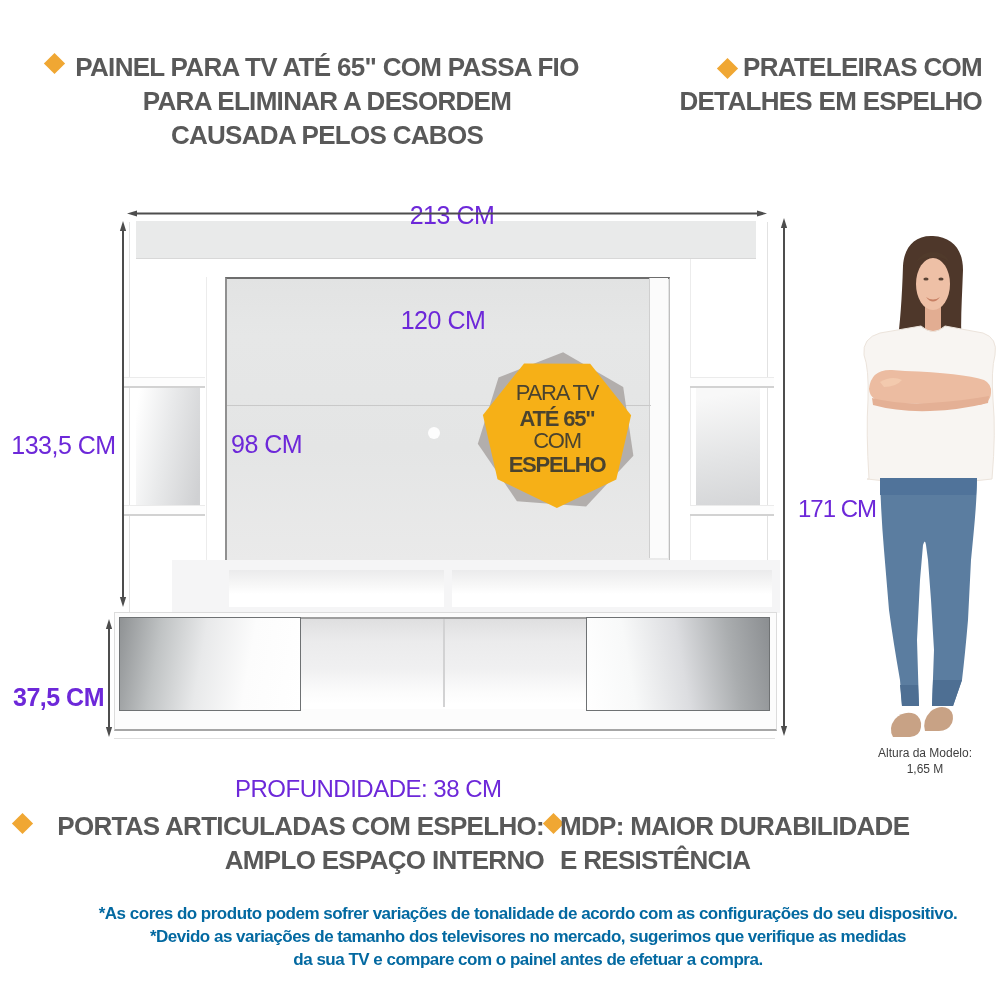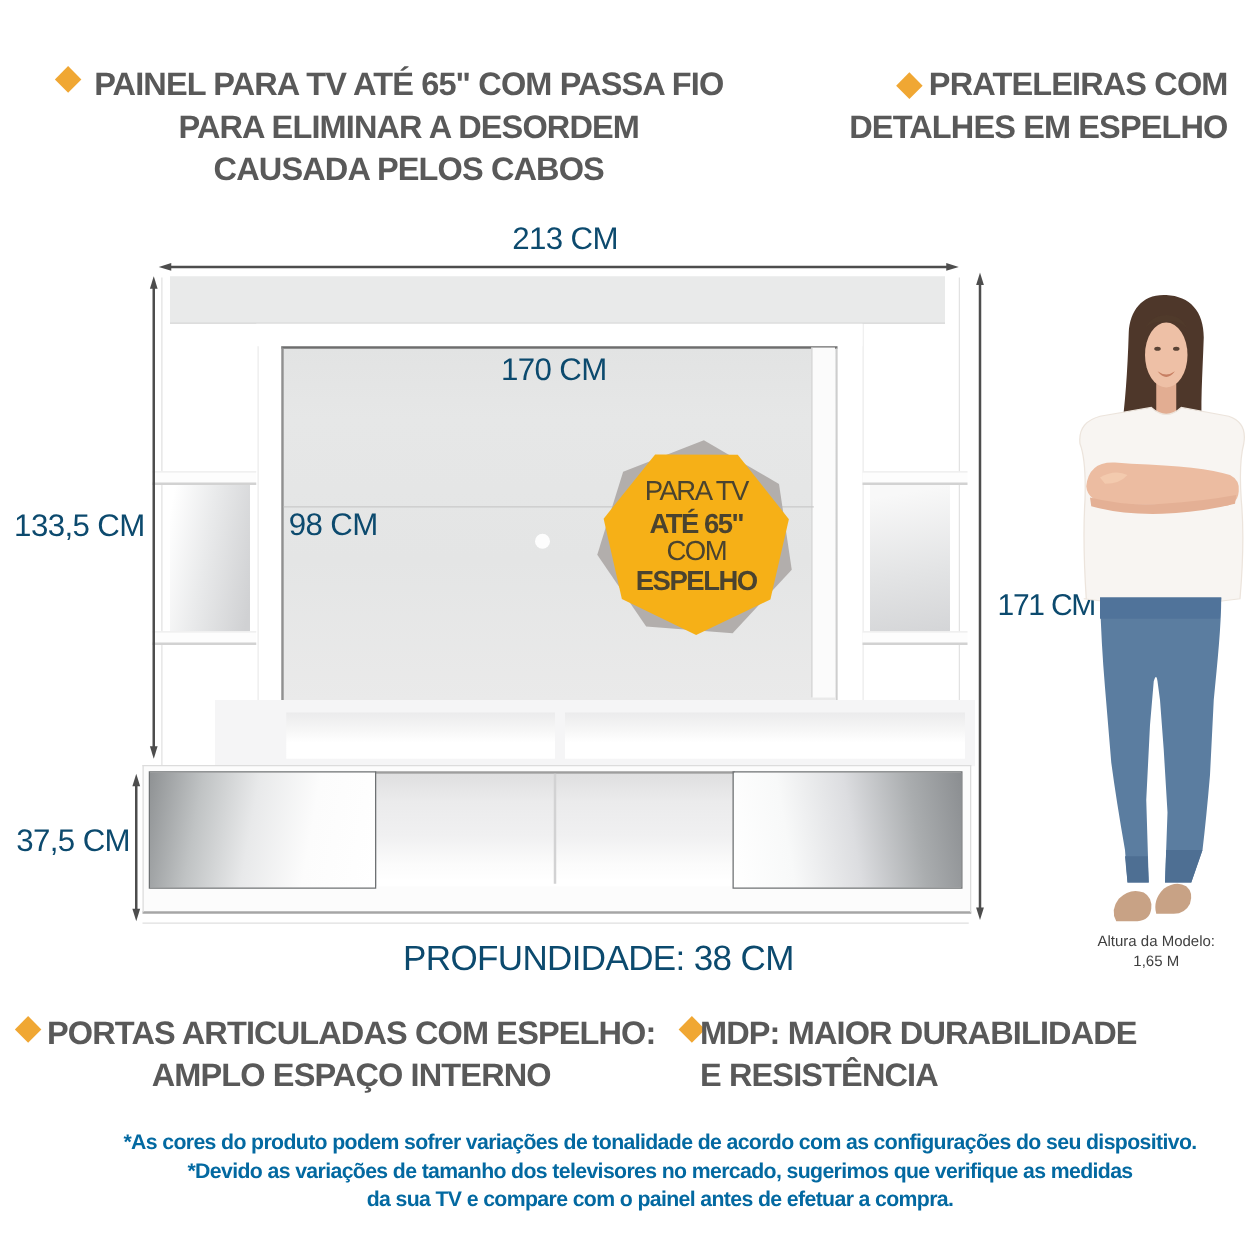--- a/index.html
+++ b/index.html
@@ -1,20 +1,20 @@
 <!DOCTYPE html>
 <html><head>
 <meta charset="utf-8">
 <style>
   html,body{margin:0;padding:0;}
   body{width:1000px;height:1000px;background:#ffffff;position:relative;overflow:hidden;
        font-family:"Liberation Sans", sans-serif;}
   .abs{position:absolute;}
   .hdr{font-weight:700;font-size:26px;line-height:34px;color:#595959;letter-spacing:-0.7px;}
-  .dim{font-size:25px;color:#0c4a6e;letter-spacing:-0.5px;}
+  .dim{font-size:25px;color:#6d28d9;letter-spacing:-0.5px;margin-top:24px;}
   .diamond{display:inline-block;width:15px;height:15px;background:#f0a733;transform:rotate(45deg);margin:0 8px 2px 0;vertical-align:middle;}
 </style>
 </head>
 <body>
 
 <div class="abs diamond" style="left:47px;top:56px;"></div>
 <div class="abs hdr" style="left:47px;top:50px;width:560px;text-align:center;">
   PAINEL PARA TV ATÉ 65" COM PASSA FIO<br>
   PARA ELIMINAR A DESORDEM<br>
   CAUSADA PELOS CABOS
@@ -56,26 +56,26 @@
 
 <div class="abs" style="left:300px;top:617px;width:286px;height:90px;border-top:2px solid #9e9e9e;border-left:1px solid #c9c9c9;border-right:1px solid #c9c9c9;background:linear-gradient(180deg,#dfdfe0 0%,#ebebec 25%,#f0f0f1 55%,#fbfbfb 80%,#ffffff 95%);"></div>
 <div class="abs" style="left:443px;top:619px;width:2px;height:88px;background:#d2d2d3;"></div>
 
 <div class="abs" style="left:119px;top:617px;width:180px;height:92px;border:1px solid #6e7173;
      background:linear-gradient(100deg,#8f9294 0%,#c0c3c4 22%,#e8e9ea 45%,#fcfcfc 70%,#ffffff 100%);"></div>
 <div class="abs" style="left:586px;top:617px;width:182px;height:92px;border:1px solid #6e7173;
      background:linear-gradient(80deg,#ffffff 0%,#f8f9f9 25%,#dcdde0 52%,#aaadaf 78%,#8b8e91 100%);"></div>
 
 <div class="abs dim" style="left:352px;top:177px;width:200px;text-align:center;">213 CM</div>
-<div class="abs dim" style="left:343px;top:282px;width:200px;text-align:center;">170 CM</div>
+<div class="abs dim" style="left:343px;top:282px;width:200px;text-align:center;">120 CM</div>
 <div class="abs dim" style="left:231px;top:406px;">98 CM</div>
 <div class="abs dim" style="left:0px;top:407px;width:127px;text-align:center;">133,5 CM</div>
 <div class="abs dim" style="left:798px;top:471px;font-size:24px;letter-spacing:-1px;">171 CM</div>
-<div class="abs dim" style="left:0px;top:659px;width:104px;text-align:right;">37,5 CM</div>
-<div class="abs dim" style="left:235px;top:751px;width:400px;text-align:right;font-size:28px;">PROFUNDIDADE: 38 CM</div>
+<div class="abs dim" style="left:0px;top:659px;width:104px;text-align:right;font-weight:bold;">37,5 CM</div>
+<div class="abs dim" style="left:235px;top:751px;width:400px;text-align:left;font-size:24px;">PROFUNDIDADE: 38 CM</div>
 
 <svg class="abs" style="left:0;top:0;" width="1000" height="1000" viewBox="0 0 1000 1000">
   <g stroke="#4d4d4d" stroke-width="2" fill="#4d4d4d">
 
     <line x1="136" y1="213.5" x2="758" y2="213.5"></line>
     <polygon points="127,213.5 137,210.4 137,216.6" stroke="none"></polygon>
     <polygon points="767,213.5 757,210.4 757,216.6" stroke="none"></polygon>
 
     <line x1="123" y1="229" x2="123" y2="599"></line>
     <polygon points="123,221 119.9,231 126.1,231" stroke="none"></polygon>
@@ -123,21 +123,21 @@
     <path d="M919 706 L902 706 L900 685 L918 685 Z" fill="#4e6f93"></path>
 
     <path d="M893 737 Q 888 728 895 719 Q 904 710 915 714 Q 922 718 921 727 Q 920 736 910 737 Z" fill="#c8a285"></path>
     <path d="M925 731 Q 922 720 931 711 Q 941 704 949 709 Q 955 714 952 723 Q 948 731 939 731 Z" fill="#c8a285"></path>
   </g>
 </svg>
 
 <div class="abs" style="left:840px;top:745px;width:170px;text-align:center;font-size:12px;color:#3f3f3f;line-height:16px;">Altura da Modelo:<br>1,65 M</div>
 
 <div class="abs diamond" style="left:15px;top:816px;"></div>
-<div class="abs hdr" style="left:31px;top:809px;width:500px;text-align:center;">
+<div class="abs hdr" style="left:44px;top:809px;width:500px;text-align:right;">
   PORTAS ARTICULADAS COM ESPELHO:<br>
   AMPLO ESPAÇO INTERNO
 </div>
 <div class="abs diamond" style="left:546px;top:816px;"></div>
 <div class="abs hdr" style="left:560px;top:809px;width:386px;text-align:left;">
   MDP: MAIOR DURABILIDADE<br>
   E RESISTÊNCIA
 </div>
 
 <div class="abs" style="left:0px;top:902px;width:1000px;text-align:center;font-size:17px;font-weight:700;color:#0369a1;line-height:23px;letter-spacing:-0.5px;margin-left:28px;">

